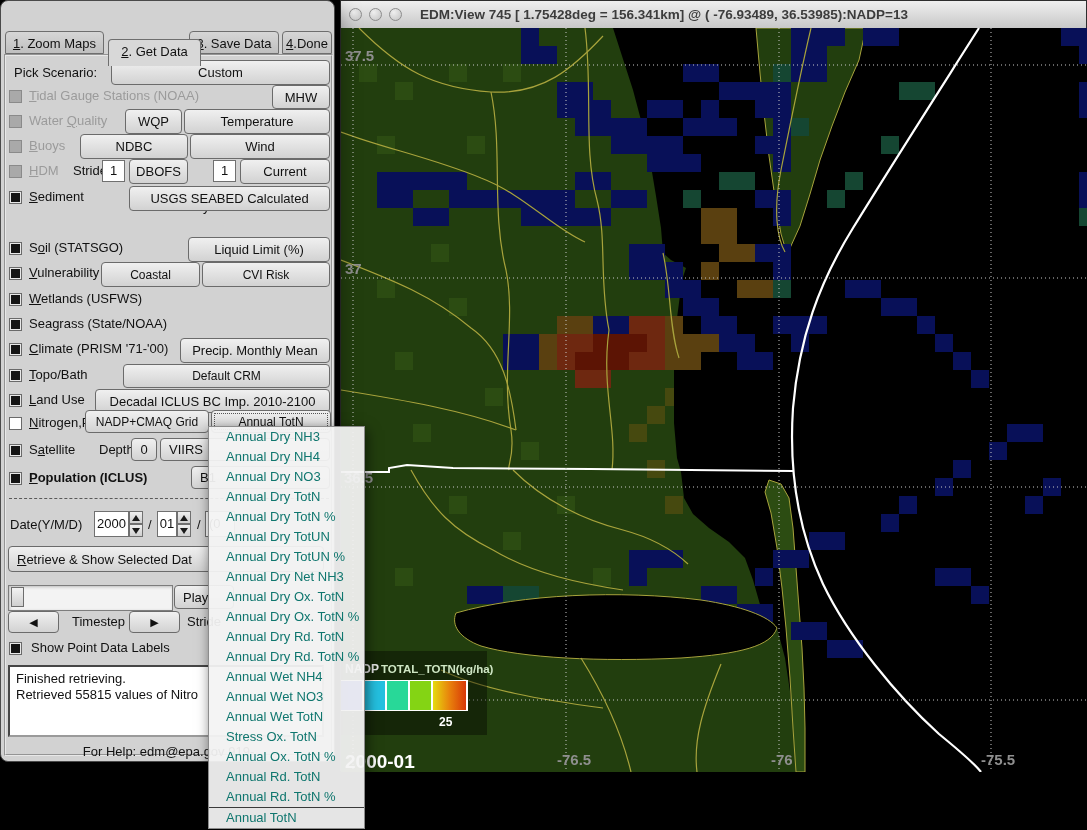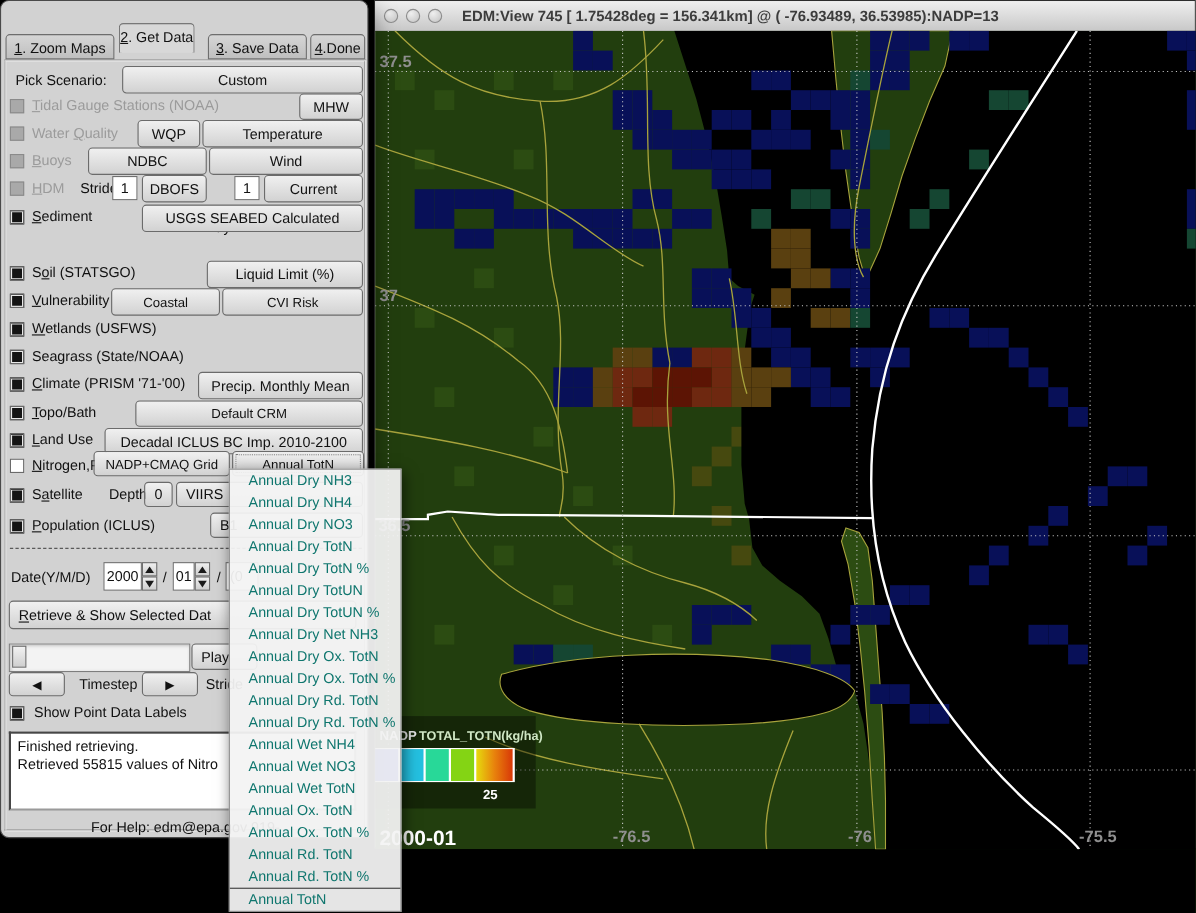--- a/index.html
+++ b/index.html
@@ -413,21 +413,21 @@
         <text x="96" y="75" font-size="12" font-weight="bold" fill="#ffffff">25</text>
       </g>
       <text x="4" y="740" font-size="19" font-weight="bold" fill="#ffffff">2000-01</text>
     </svg>
   </div>
 </div>
 
 <div class="win" id="controller">
 
   <div class="tab" style="left:4px;top:30px;width:99px;height:23px;"><u>1</u>. Zoom Maps</div>
-  <div class="tab active" style="left:107px;top:20px;width:69px;height:27px;"><u>2</u>. Get Data</div>
+  <div class="tab active" style="left:107px;top:38px;width:93px;height:27px;"><u>2</u>. Get Data</div>
   <div class="tab" style="left:188px;top:30px;width:90px;height:23px;"><u>3</u>. Save Data</div>
   <div class="tab" style="left:281px;top:30px;width:50px;height:23px;"><u>4</u>.Done</div>
 
   <div class="panel"></div>
 
   <div class="row-el lbl" style="left:13px;top:64px;">Pick Scenario:</div>
   <div class="btn" style="left:110px;top:59px;width:219px;height:25px;">Custom</div>
 
   <div class="cb dis" style="left:8px;top:89px;"></div>
   <div class="row-el lbl dis" style="left:28px;top:87px;"><u>T</u>idal Gauge Stations (NOAA)</div>
@@ -488,21 +488,21 @@
   <div class="btn" style="left:84px;top:409px;width:124px;height:23px;font-size:12px;">NADP+CMAQ Grid</div>
   <div class="btn focus-dotted" style="left:210px;top:409px;width:120px;height:23px;font-size:12px;">Annual TotN</div>
 
   <div class="cb on" style="left:8px;top:443px;"></div>
   <div class="row-el lbl" style="left:28px;top:441px;">S<u>a</u>tellite</div>
   <div class="row-el lbl" style="left:98px;top:441px;">Depth</div>
   <div class="btn" style="left:130px;top:437px;width:26px;height:23px;">0</div>
   <div class="btn left" style="left:159px;top:437px;width:170px;height:23px;">VIIRS</div>
 
   <div class="cb on" style="left:8px;top:471px;"></div>
-  <div class="row-el lbl" style="left:28px;top:469px;"><u>P</u>opulation (ICLUS)</div>
+  <div class="row-el lbl" style="left:28px;top:469px;font-weight:bold;"><u>P</u>opulation (ICLUS)</div>
   <div class="btn left" style="left:190px;top:465px;width:139px;height:23px;">B1</div>
 
   <div class="sep-dash" style="left:8px;top:497px;width:320px;"></div>
 
   <div class="row-el lbl" style="left:9px;top:516px;">Date(Y/M/D)</div>
   <div class="field" style="left:93px;top:510px;width:35px;height:26px;line-height:24px;">2000</div>
   <div class="spin" style="left:128px;top:510px;height:26px;">
     <span>
         <i class="tri-up"></i>
       </span>
@@ -554,18 +554,18 @@
   <div class="item">Annual Dry TotUN</div>
   <div class="item">Annual Dry TotUN %</div>
   <div class="item">Annual Dry Net NH3</div>
   <div class="item">Annual Dry Ox. TotN</div>
   <div class="item">Annual Dry Ox. TotN %</div>
   <div class="item">Annual Dry Rd. TotN</div>
   <div class="item">Annual Dry Rd. TotN %</div>
   <div class="item">Annual Wet NH4</div>
   <div class="item">Annual Wet NO3</div>
   <div class="item">Annual Wet TotN</div>
-  <div class="item">Annual Ox. TotN</div>
+  <div class="item">Stress Ox. TotN</div>
   <div class="item">Annual Ox. TotN %</div>
   <div class="item">Annual Rd. TotN</div>
   <div class="item">Annual Rd. TotN %</div>
   <div class="item last">Annual TotN</div>
 </div>
 
 </body></html>

